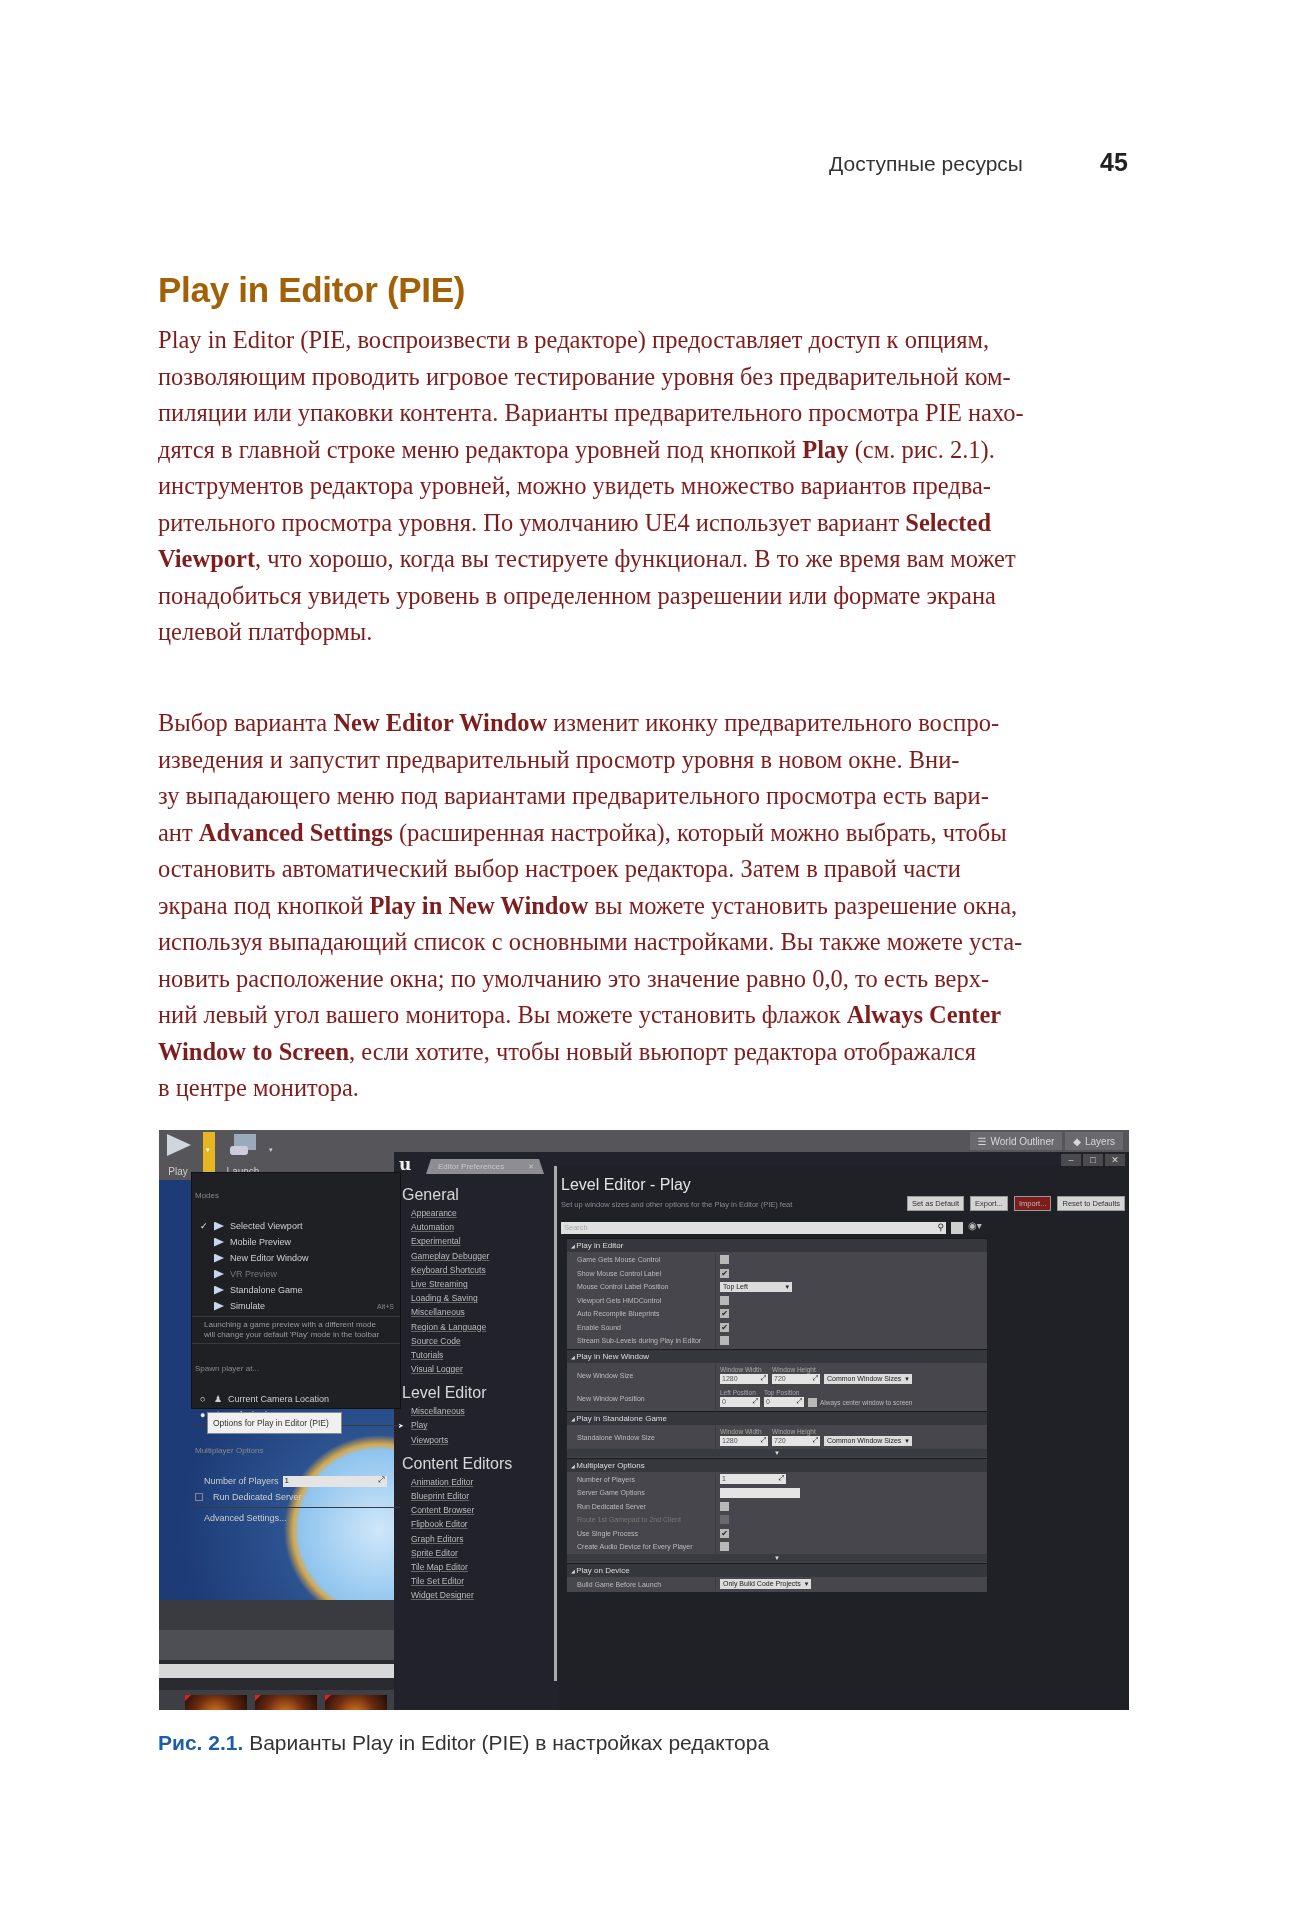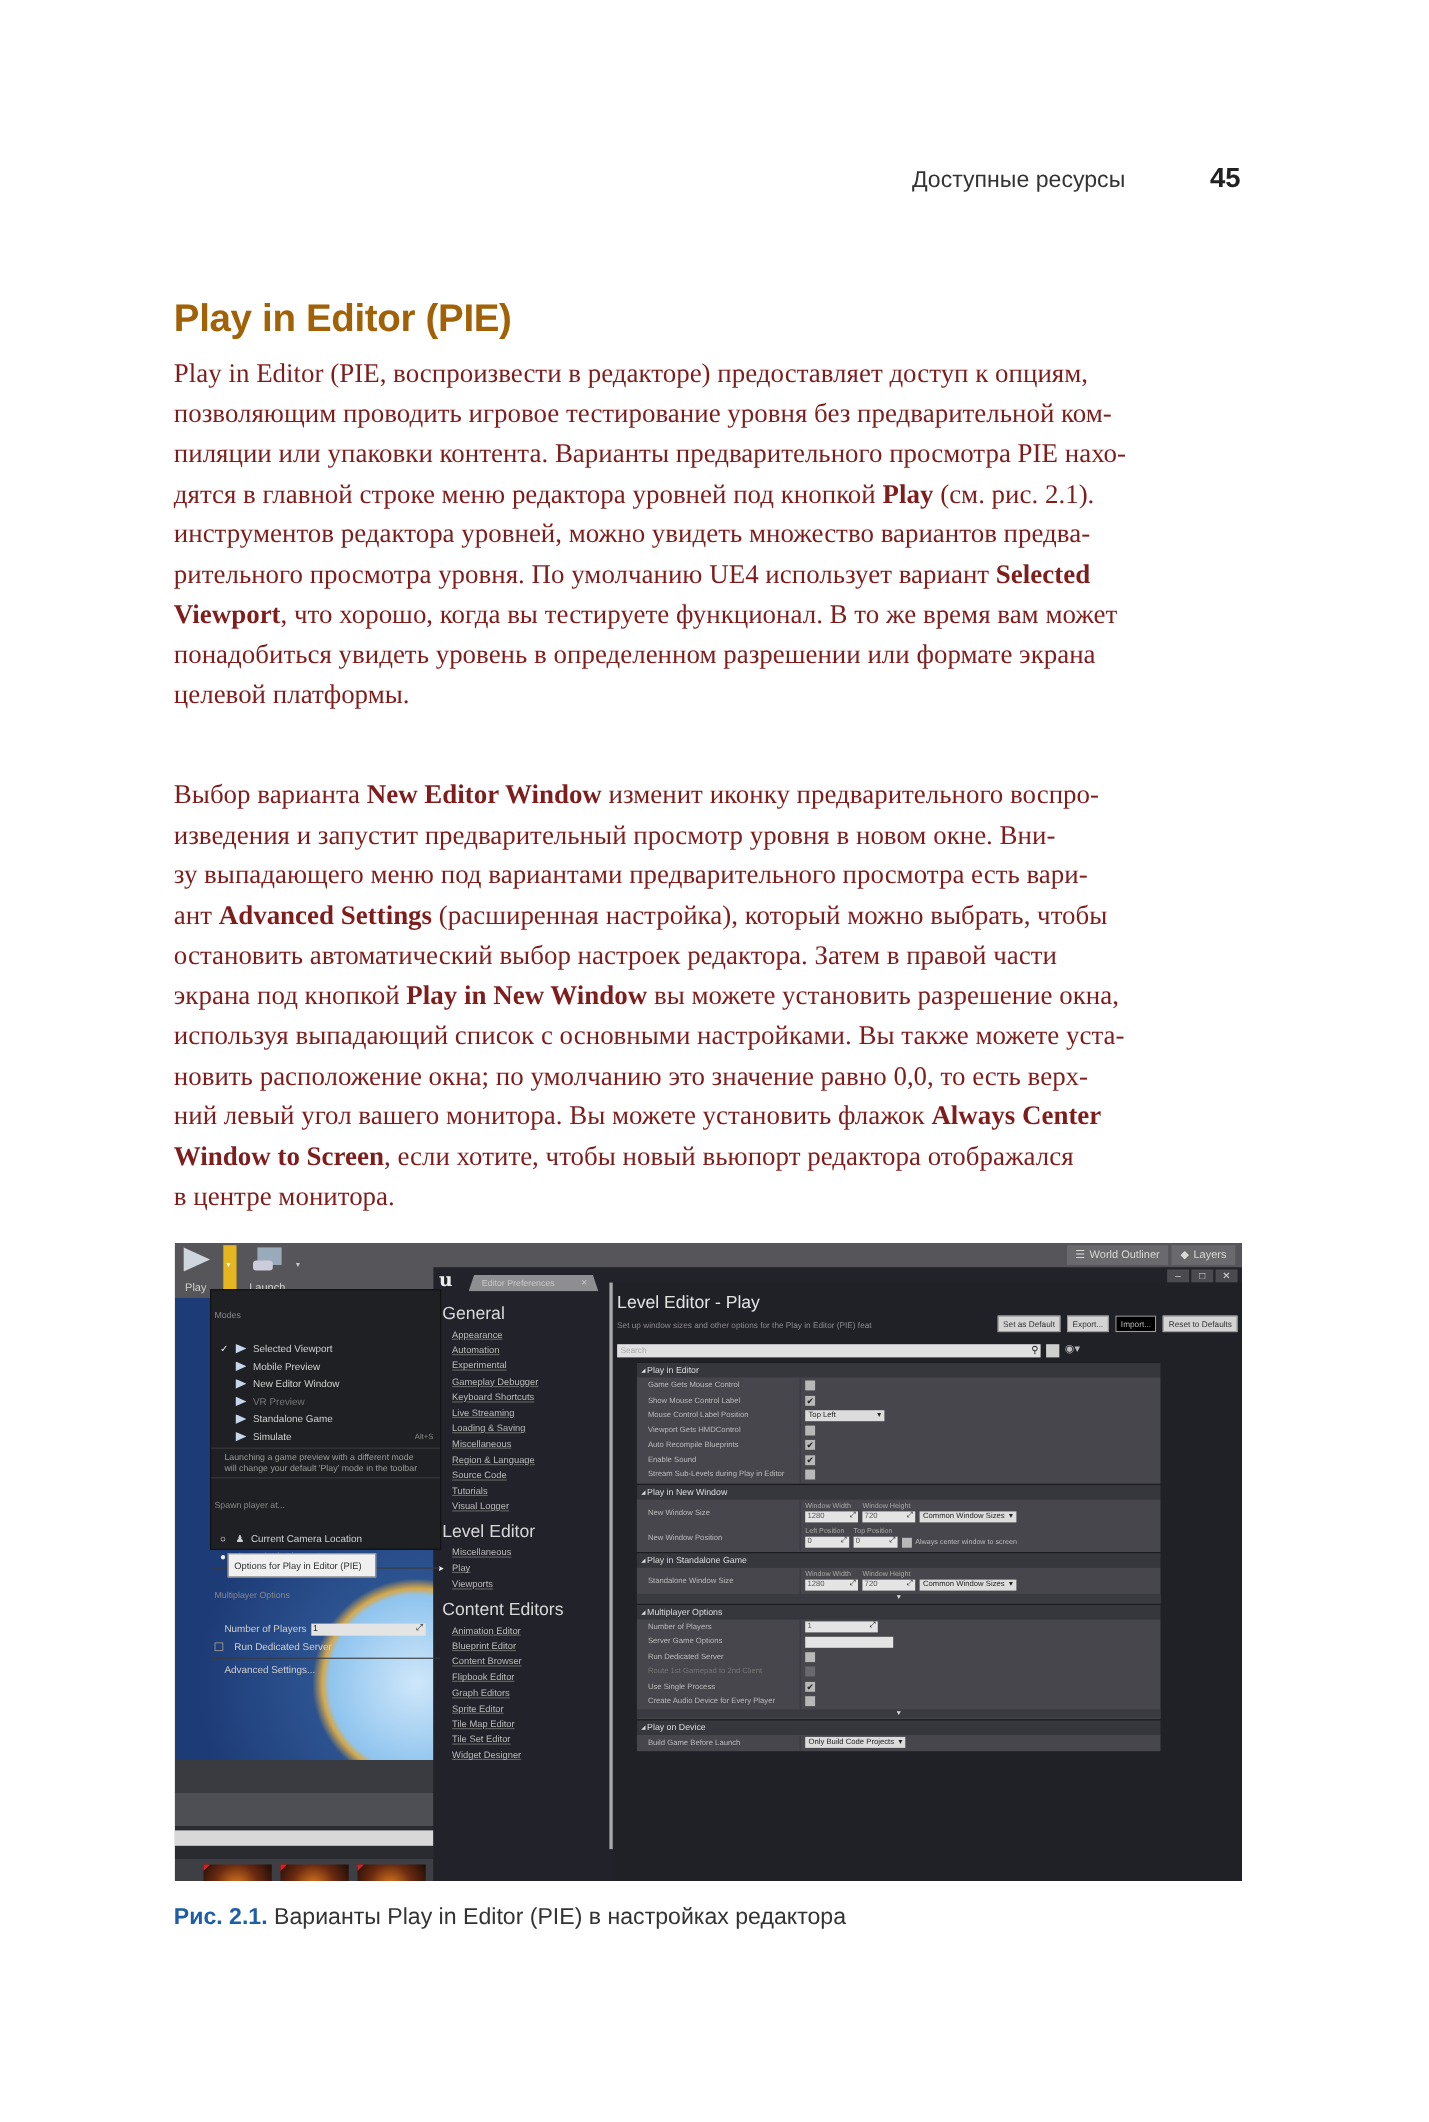--- a/index.html
+++ b/index.html
@@ -55,26 +55,26 @@
 .nav{position:absolute;left:0;top:26px;width:150px;height:532px;color:#d8d8d8}
 .nav-h{font-size:16px;padding-left:8px;margin-top:6px;height:22px;line-height:22px}
 .nav-i{font-size:8.5px;padding-left:17px;height:14.2px;line-height:14px;text-decoration:underline;text-decoration-color:#666;color:#bcbcbc;position:relative}
 .nav-i.sel::before{content:"▸";position:absolute;left:5px;color:#eee}
 .nav-scroll{position:absolute;left:160px;top:14px;width:3px;height:515px;background:#aaa}
 .content{position:absolute;left:165px;top:14px;width:570px;height:544px;background:#202127}
 .c-title{position:absolute;left:2px;top:10px;color:#e4e4e4;font-size:16px}
 .c-sub{position:absolute;left:2px;top:34px;color:#8b8b8b;font-size:7.5px}
 .c-btns{position:absolute;right:4px;top:30px;display:flex;gap:6px}
 .c-btn{background:#d4d4d4;color:#333;font-size:7.5px;padding:2px 4px;border:1px solid #999}
-.c-btn.dis{background:#000000;color:#bbb}
+.c-btn.dis{background:#7f1d1d;color:#bbb}
 .c-search{position:absolute;left:2px;top:56px;width:385px;height:12px;background:#e0e0e0;color:#aaa;font-size:7.5px;padding-left:3px;line-height:12px}
 .c-search .mg{position:absolute;right:2px;top:-1px;color:#222;font-size:9px}
 .c-gridbtn{position:absolute;left:392px;top:56px;width:12px;height:12px;background:#cfcfcf}
 .c-eye{position:absolute;left:409px;top:54px;color:#bbb;font-size:10px}
-.cats{position:absolute;left:20px;top:72px;width:476px}
+.cats{position:absolute;left:8px;top:72px;width:420px}
 .cat-h{height:14px;background:#36373d;color:#ddd;font-size:8px;line-height:14px;padding-left:4px;border-top:1px solid #1a1a1e}
 .cat-h::before{content:"◢ ";font-size:5px;vertical-align:middle}
 .cat-body{background:#46464c;padding:1px 0}
 .row{height:13.5px;display:flex;align-items:center;font-size:7px;color:#bdbdbd;position:relative}
 .row .lab{width:149px;padding-left:10px;border-right:1px solid #3b3b40;height:100%;line-height:13.5px}
 .row .lab.dis{color:#777}
 .row .val{padding-left:4px;display:flex;align-items:center;gap:4px}
 .ck{width:9px;height:9px;background:#b8b8b8;color:#222;font-size:8px;line-height:9px;text-align:center}
 .ck.dis{background:#6a6a6e}
 .dd{height:10px;background:#dcdcdc;color:#222;font-size:7px;padding:0 3px;line-height:10px;display:flex;justify-content:space-between;gap:4px}

